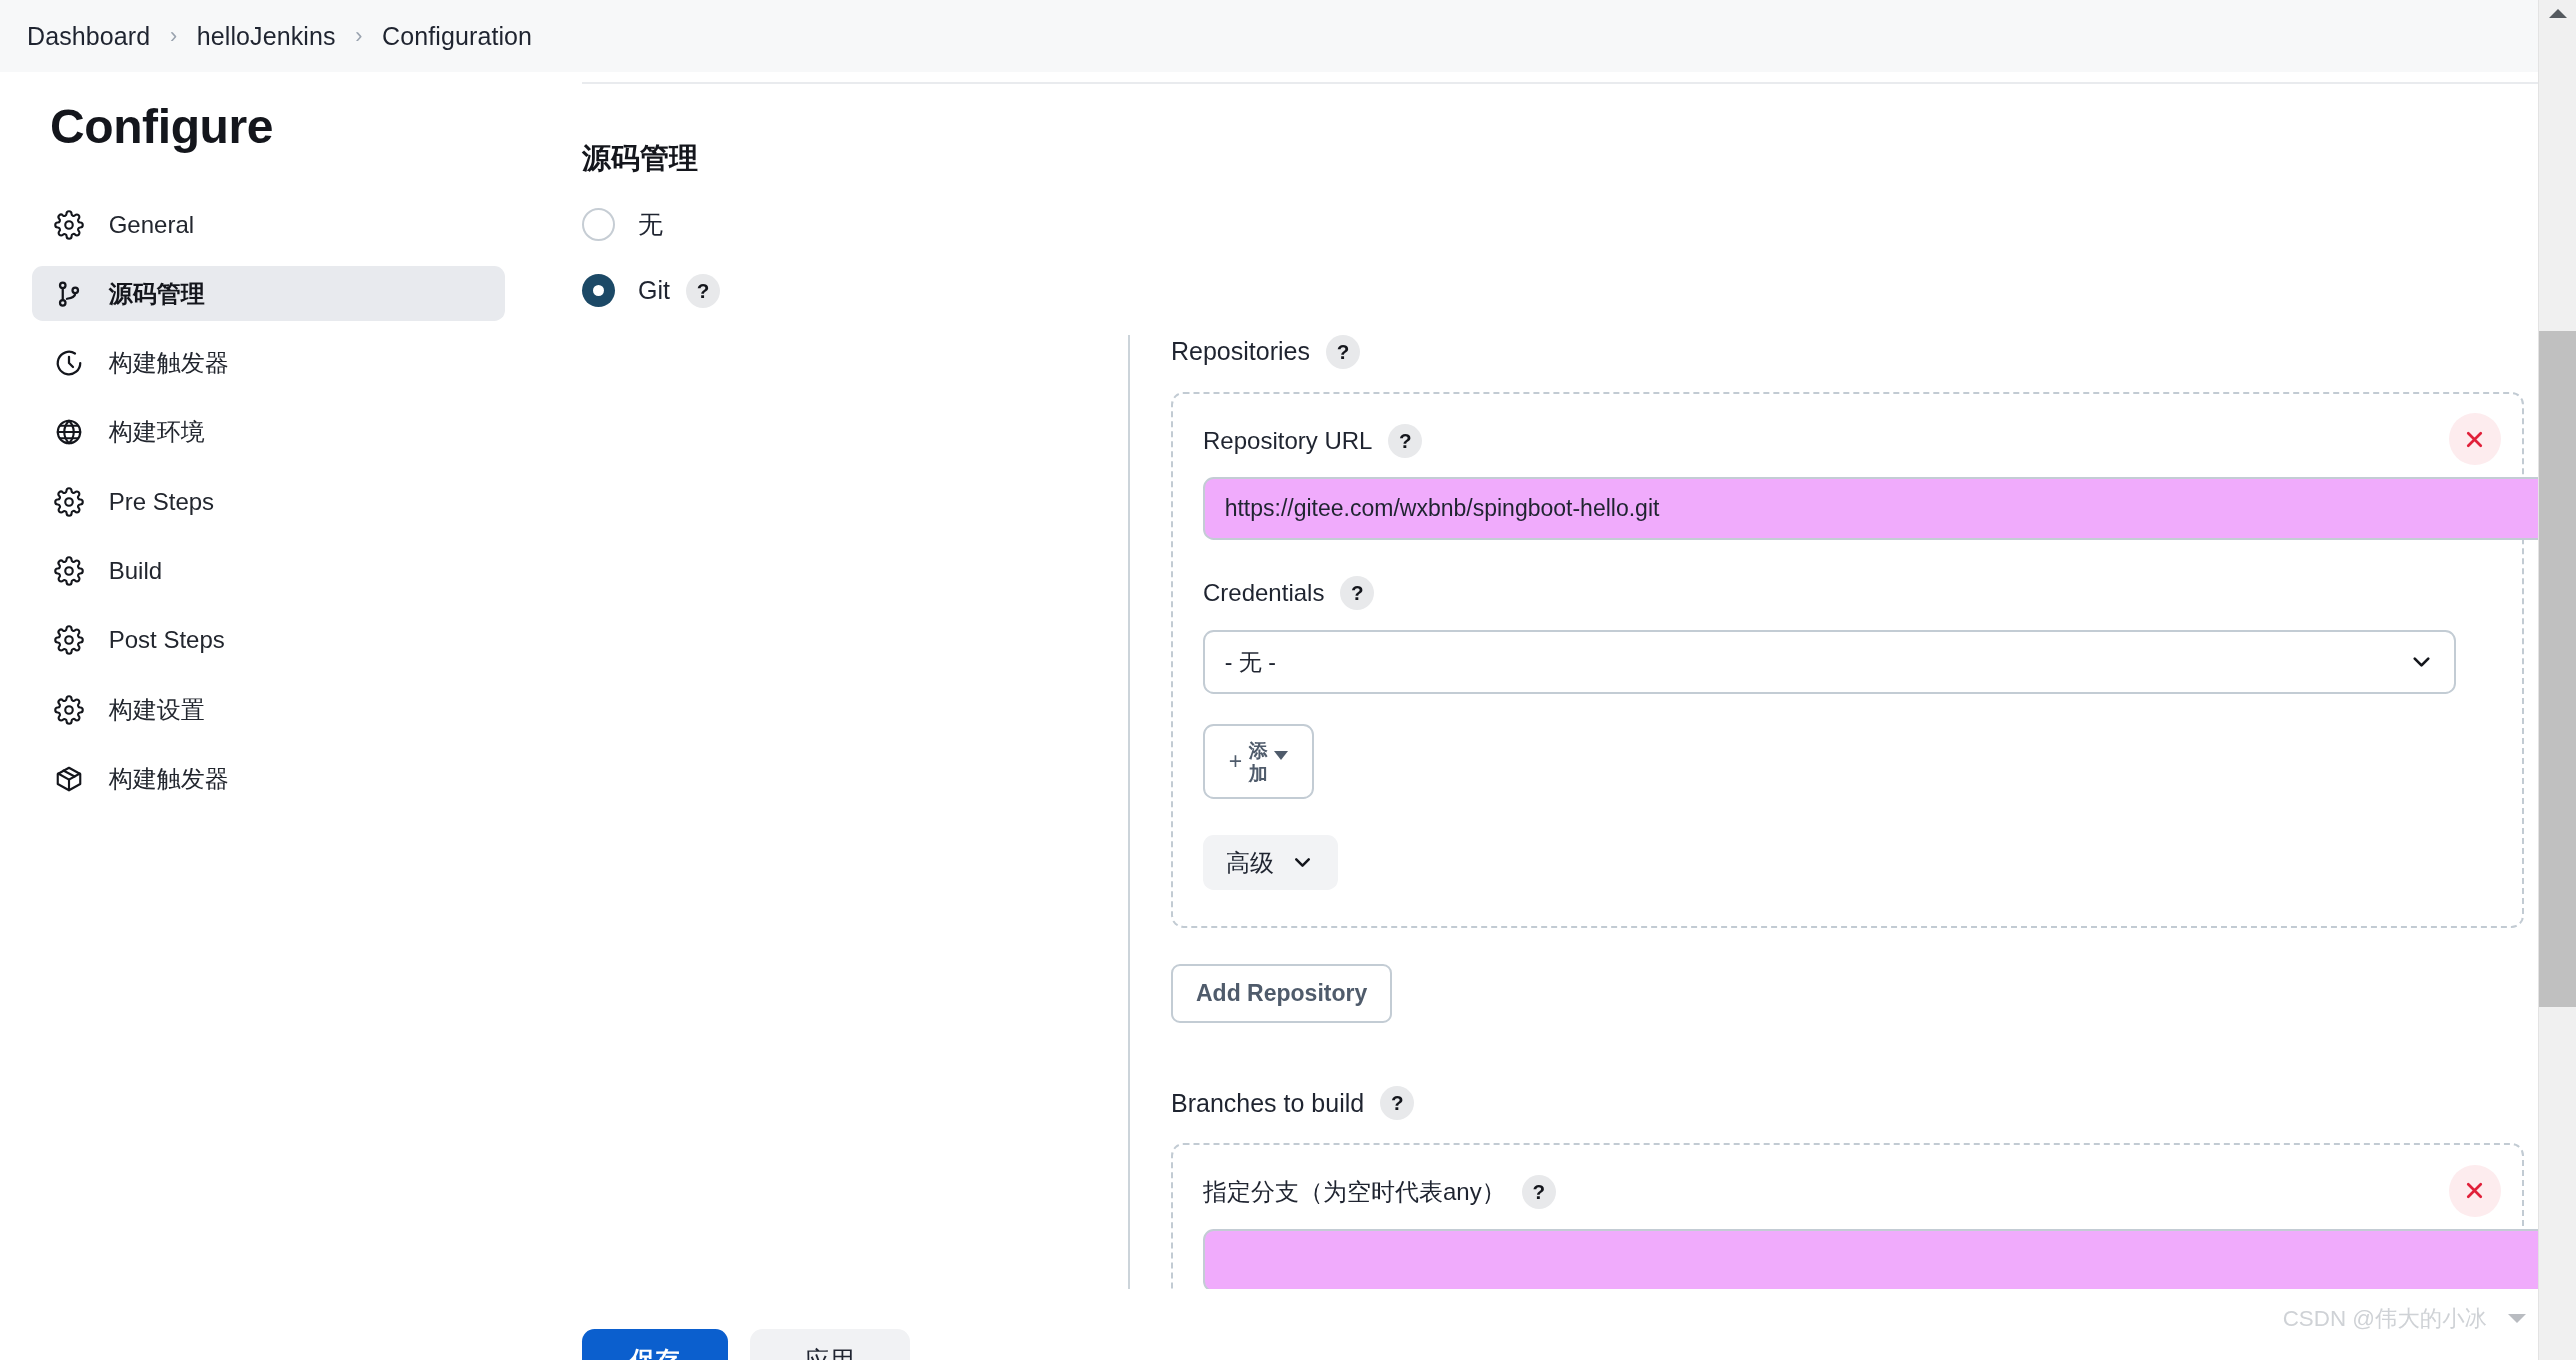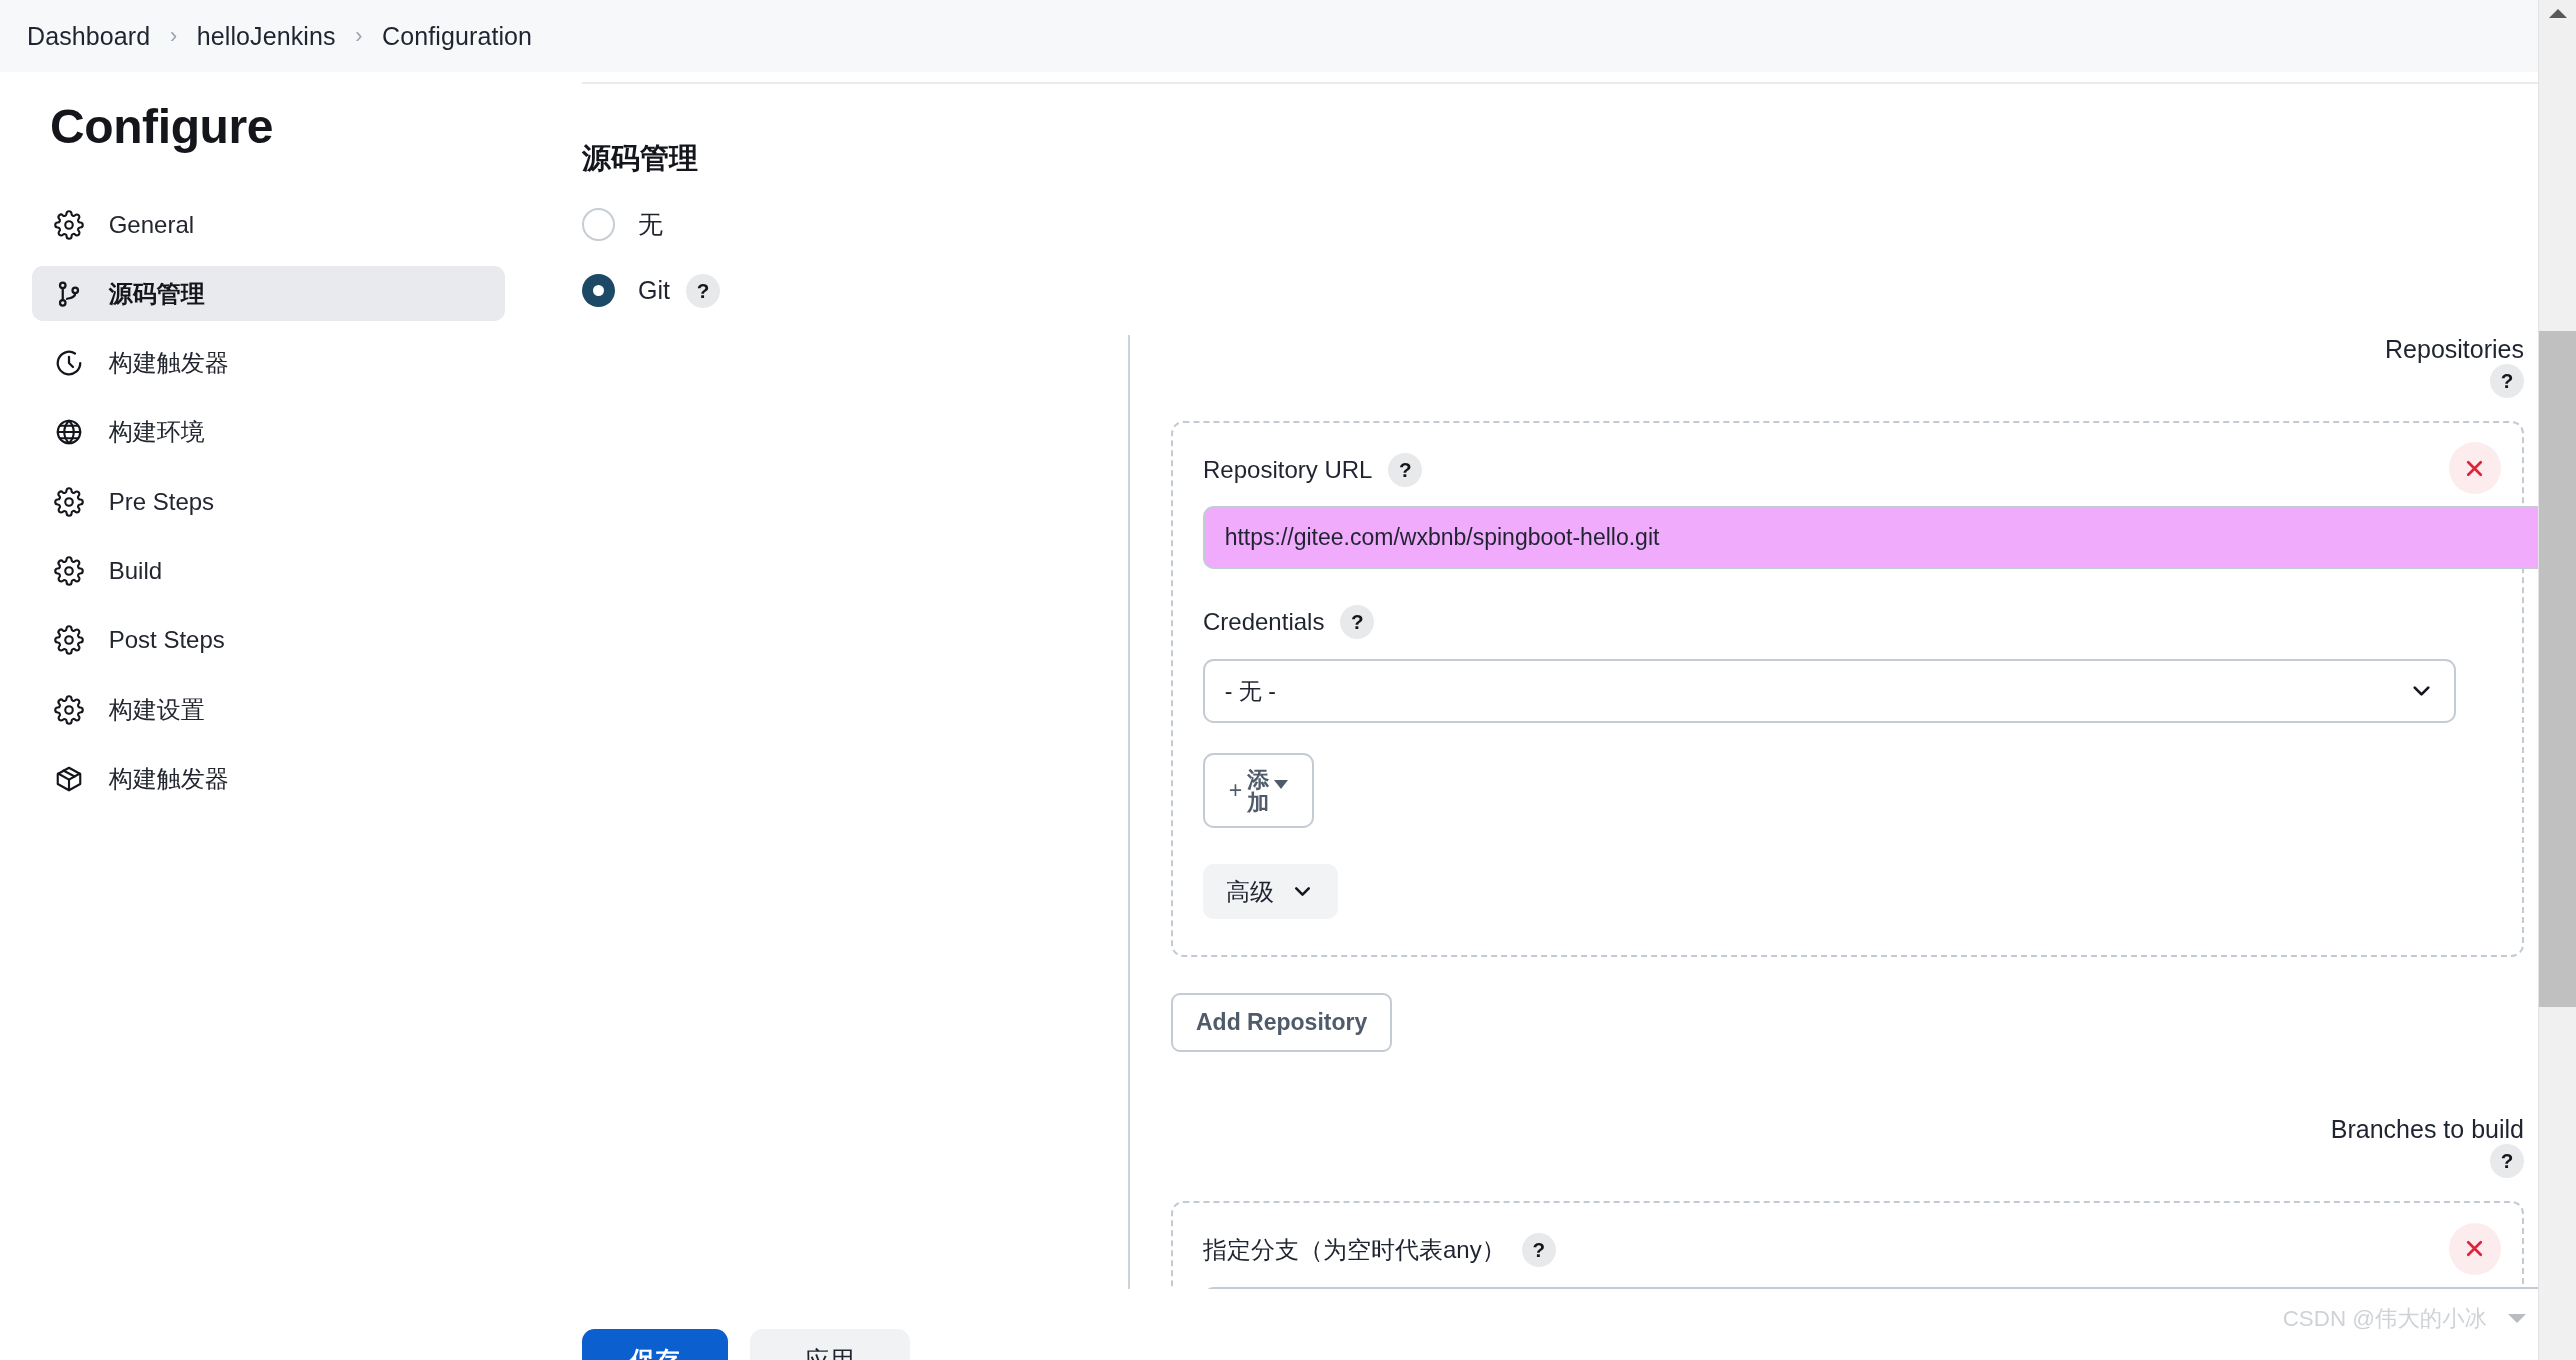--- a/index.html
+++ b/index.html
@@ -130,22 +130,22 @@
 
   
   .git-block {
     position: relative;
     margin: 27px 0 0 591px;
     width: 1396px;
     padding-left: 41px;
     border-left: 2.7px solid #ccd4da;
   }
   .field-label {
-    display: flex; align-items: flex-end;
-    font-size: 25px; color: #1f2430; flex-direction: column;
+    display: flex; align-items: center;
+    font-size: 25px; color: #1f2430;
   }
   .repeat-box {
     margin-top: 23px;
     border: 2.7px dashed #c2cbd3;
     border-radius: 12.5px;
     padding: 30px 30px 36px 30px;
     position: relative;
     background: transparent;
   }
   .sub-label {
@@ -185,21 +185,21 @@
     width: 111px; height: 75px;
     border: 2.7px solid #c3ccd4; border-radius: 10.7px;
     background: #ffffff;
     display: flex; align-items: center; justify-content: center;
     gap: 3.6px;
     cursor: pointer;
     font-family: "Liberation Sans", sans-serif;
   }
   .add-cred-plus { font-size: 23px; color: #4f5b6b; line-height: 1; }
   .add-cred-text {
-    font-size: 22px; color: #4f5b6b; font-weight: bold;
+    font-size: 19px; color: #4f5b6b; font-weight: bold;
     line-height: 23px; width: 25px; text-align: center;
   }
   .add-cred-caret {
     width: 0; height: 0; align-self: flex-start; margin-top: 25px;
     border-left: 7.2px solid transparent;
     border-right: 7.2px solid transparent;
     border-top: 9px solid #4f5b6b;
   }
 
   .advanced-btn {

